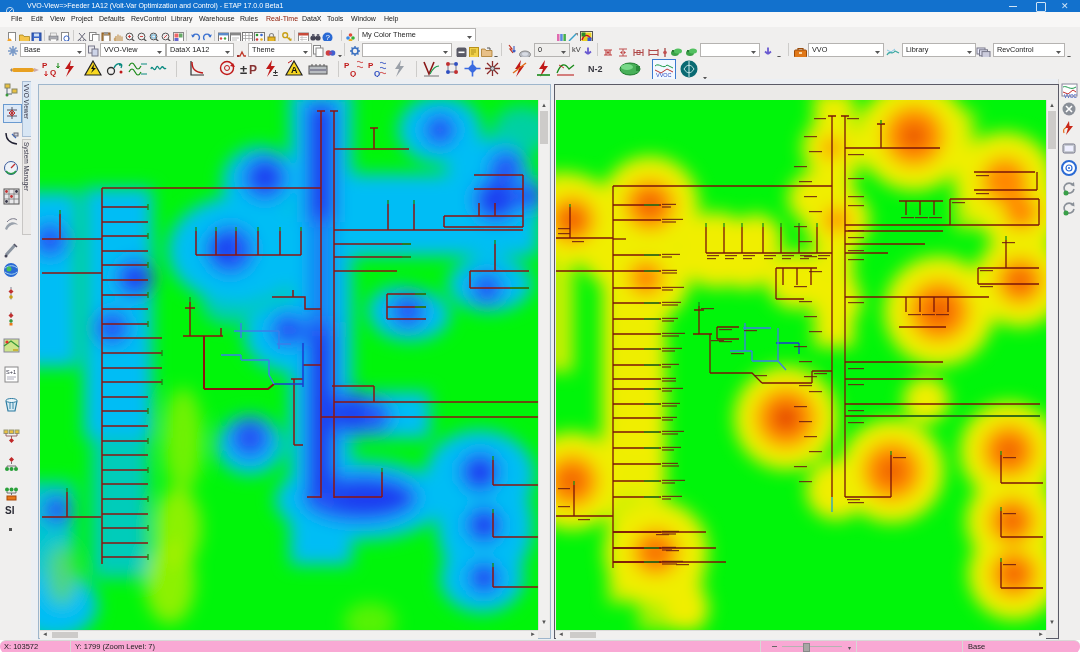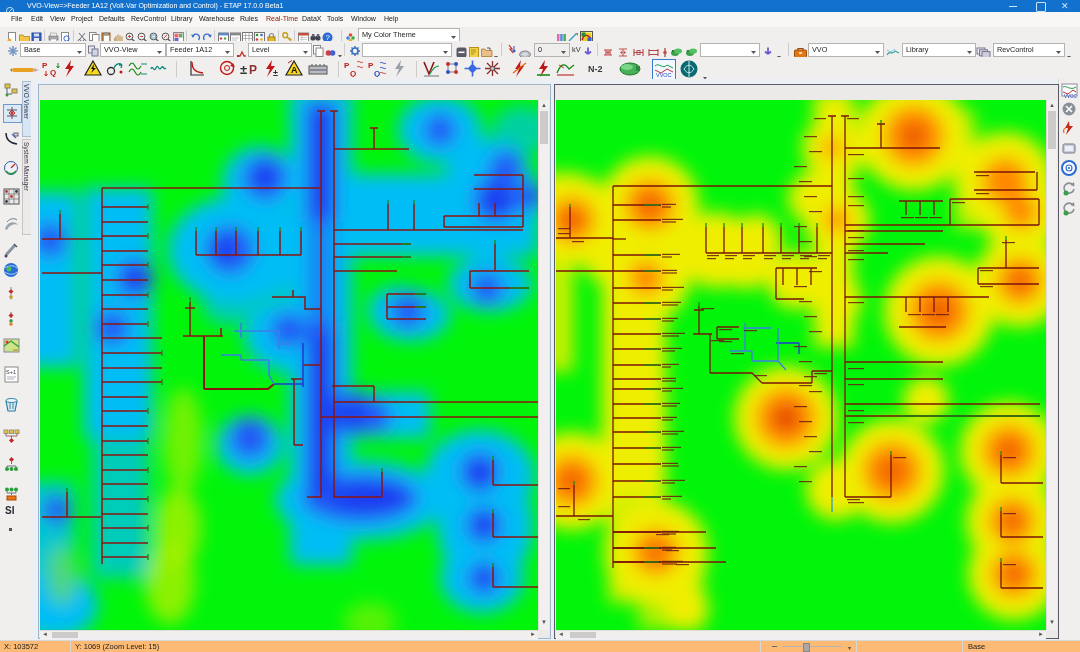--- a/index.html
+++ b/index.html
@@ -7,21 +7,21 @@
   #titlebar{position:absolute;left:0;top:0;width:1080px;height:12px;background:#1271cd;color:#fff;}
   #titlebar .tt{position:absolute;left:27px;top:1.5px;font-size:7px;}
   #menubar{position:absolute;left:0;top:12px;width:1080px;height:15px;background:#f8f7f6;color:#1a1a1a;font-size:7px;}
   #menubar span{position:absolute;top:3px;}
   #tb2{position:absolute;left:0;top:27px;width:1080px;height:14px;background:#f0efee;}
   #tb3{position:absolute;left:0;top:41px;width:1080px;height:16px;background:#f0efee;}
   #tb4{position:absolute;left:0;top:57px;width:1080px;height:23px;background:#f0efee;}
   #leftbar{position:absolute;left:0;top:79px;width:31px;height:561px;background:#f0efee;border-right:1px solid #d9d8d6;}
   #rightbar{position:absolute;left:1058px;top:79px;width:22px;height:561px;background:#f0efee;border-left:1px solid #d9d8d6;}
   #workspace{position:absolute;left:31px;top:79px;width:1027px;height:561px;background:#eceff3;}
-  #statusbar{position:absolute;left:0;top:640px;width:1080px;height:12px;background:#fdba74;border-top:1px solid #d8d7d5;font-size:7.5px;color:#222;}
+  #statusbar{position:absolute;left:0;top:640px;width:1080px;height:12px;background:#f9a8d4;border-top:1px solid #d8d7d5;font-size:7.5px;color:#222;border-radius:6px;}
   .win{position:absolute;background:#ebeae8;}
   .wtitle{position:absolute;left:0;top:0;right:0;height:15px;font-size:7.2px;color:#1a1a1a;
      background:linear-gradient(#fafcfe,#e3edf7 45%,#d5e4f2);border-bottom:1px solid #b8c8da;}
   .wbtn{position:absolute;top:2px;width:17px;height:11px;border:1px solid #8e9cac;border-radius:2px;
      background:linear-gradient(#fdfdfd,#e8e6e4 55%,#d8d5d2);font-size:7px;line-height:9px;text-align:center;color:#333;}
   .ico{position:absolute;}
 </style></head>
 <body>
 <div id="titlebar">
   <div class="abs" style="left:6px;top:2px;width:9px;height:9px;"><svg width="9" height="9">
@@ -178,21 +178,21 @@
 <div class="ico" style="left:334px;top:33px;width:5px;height:6px"><svg width="5" height="6">
       <path d="M0,0 L2,2.5 L4,0 Z" fill="#555"></path>
     </svg></div>
 <div class="abs" style="left:341px;top:30px;width:1px;height:11px;background:#cdccca"></div>
 <div class="ico" style="left:345px;top:29px;width:11px;height:11px"><svg width="11" height="11">
       <circle cx="5.5" cy="3" r="1.8" fill="#e04a3a"></circle>
       <circle cx="3" cy="6" r="1.8" fill="#3a8ae0"></circle>
       <circle cx="8" cy="6" r="1.8" fill="#38b038"></circle>
       <circle cx="5.5" cy="8.5" r="1.8" fill="#e8b020"></circle>
     </svg></div>
-<div class="abs" style="left:358px;top:28px;width:100px;height:12px;background:#fff;border:1px solid #b5b3b1;">
+<div class="abs" style="left:358px;top:28px;width:100px;height:12px;background:#fff;border:1px solid #b5b3b1;padding-left:16px;">
     <span style="position:absolute;left:3px;top:1px;font-size:7.3px;color:#222;white-space:nowrap">My Color Theme</span>
     <span style="position:absolute;right:1px;top:0;width:9px;height:12px;display:block;"><svg width="9" height="12">
         <path d="M2,5 L4.5,8 L7,5 Z" fill="#555"></path>
       </svg></span>
   </div>
 <div class="abs" style="left:462px;top:28px;width:90px;height:12px;background:#fff;border:5px solid #b91c1c;margin-top:32px;">
     <span style="position:absolute;left:3px;top:1px;font-size:7.3px;color:#222;white-space:nowrap">Voltage</span>
     <span style="position:absolute;right:1px;top:0;width:9px;height:12px;display:block;"><svg width="9" height="12">
         <path d="M2,5 L4.5,8 L7,5 Z" fill="#555"></path>
       </svg></span>
@@ -230,31 +230,31 @@
       <rect x="0.5" y="1" width="6" height="7" fill="#e8e8ee" stroke="#778"></rect>
       <rect x="4" y="4" width="6" height="7" fill="#cdd4e8" stroke="#778"></rect>
     </svg></div>
 <div class="abs" style="left:100px;top:43px;width:64px;height:12px;background:#fff;border:1px solid #b5b3b1;">
     <span style="position:absolute;left:3px;top:1px;font-size:7.3px;color:#222;white-space:nowrap">VVO-View</span>
     <span style="position:absolute;right:1px;top:0;width:9px;height:12px;display:block;"><svg width="9" height="12">
         <path d="M2,5 L4.5,8 L7,5 Z" fill="#555"></path>
       </svg></span>
   </div>
 <div class="abs" style="left:166px;top:43px;width:66px;height:12px;background:#fff;border:1px solid #b5b3b1;">
-    <span style="position:absolute;left:3px;top:1px;font-size:7.3px;color:#222;white-space:nowrap">Feeder 1A12</span>
+    <span style="position:absolute;left:3px;top:1px;font-size:7.3px;color:#222;white-space:nowrap">DataX 1A12</span>
     <span style="position:absolute;right:1px;top:0;width:9px;height:12px;display:block;"><svg width="9" height="12">
         <path d="M2,5 L4.5,8 L7,5 Z" fill="#555"></path>
       </svg></span>
   </div>
 <div class="ico" style="left:236px;top:45px;width:11px;height:9px"><svg width="11" height="9">
       <path d="M1,6 L4,6 L6,2 L8,6 L10,6" stroke="#c03a2a" stroke-width="1.3" fill="none"></path>
       <circle cx="2" cy="6" r="1" fill="#822"></circle>
     </svg></div>
 <div class="abs" style="left:248px;top:43px;width:62px;height:12px;background:#fff;border:1px solid #b5b3b1;">
-    <span style="position:absolute;left:3px;top:1px;font-size:7.3px;color:#222;white-space:nowrap">Level</span>
+    <span style="position:absolute;left:3px;top:1px;font-size:7.3px;color:#222;white-space:nowrap">Theme</span>
     <span style="position:absolute;right:1px;top:0;width:9px;height:12px;display:block;"><svg width="9" height="12">
         <path d="M2,5 L4.5,8 L7,5 Z" fill="#555"></path>
       </svg></span>
   </div>
 <div class="ico" style="left:313px;top:43px;width:11px;height:12px"><svg width="11" height="12">
       <rect x="0.5" y="0.5" width="7" height="8.5" fill="#fff" stroke="#888"></rect>
       <rect x="3" y="3" width="7" height="8.5" fill="#fff" stroke="#888"></rect>
     </svg></div>
 <div class="ico" style="left:325px;top:44px;width:12px;height:10px"><svg width="12" height="10">
       <circle cx="3.5" cy="5" r="2.8" fill="#d04040"></circle>
@@ -1117,21 +1117,21 @@
   </div>
   <div class="abs" style="left:1px;top:545px;width:490px;height:8px;background:#f1f0ef;border-top:1px solid #dcdbda;">
     <div class="abs" style="left:2px;top:0px;font-size:6px;color:#555;">◄</div>
     <div class="abs" style="left:14px;top:1px;width:26px;height:6px;background:#cdcbc9;"></div>
     <div class="abs" style="right:2px;top:0px;font-size:6px;color:#555;">►</div>
   </div>
 </div>
 
 <div id="statusbar">
   <span class="abs" style="left:4px;top:1px;">X: 103572</span>
-  <span class="abs" style="left:75px;top:1px;">Y: 1069 (Zoom Level: 15)</span>
+  <span class="abs" style="left:75px;top:1px;">Y: 1799 (Zoom Level: 7)</span>
   <div class="abs" style="left:70px;top:0;width:1px;height:12px;background:#d8d7d5;"></div>
   <div class="abs" style="left:760px;top:0;width:1px;height:12px;background:#d8d7d5;"></div>
   <div class="abs" style="left:772px;top:5px;width:5px;height:1px;background:#666;"></div>
   <div class="abs" style="left:782px;top:5px;width:60px;height:1px;background:#b5b4b2;"></div>
   <div class="abs" style="left:803px;top:2px;width:5px;height:7px;background:#a8a7a5;border:1px solid #888;"></div>
   <div class="abs" style="left:848px;top:3px;font-size:6px;color:#555;">▾</div>
   <div class="abs" style="left:856px;top:0;width:1px;height:12px;background:#d8d7d5;"></div>
   <div class="abs" style="left:962px;top:0;width:1px;height:12px;background:#d8d7d5;"></div>
   <span class="abs" style="left:968px;top:1px;">Base</span>
 </div>

